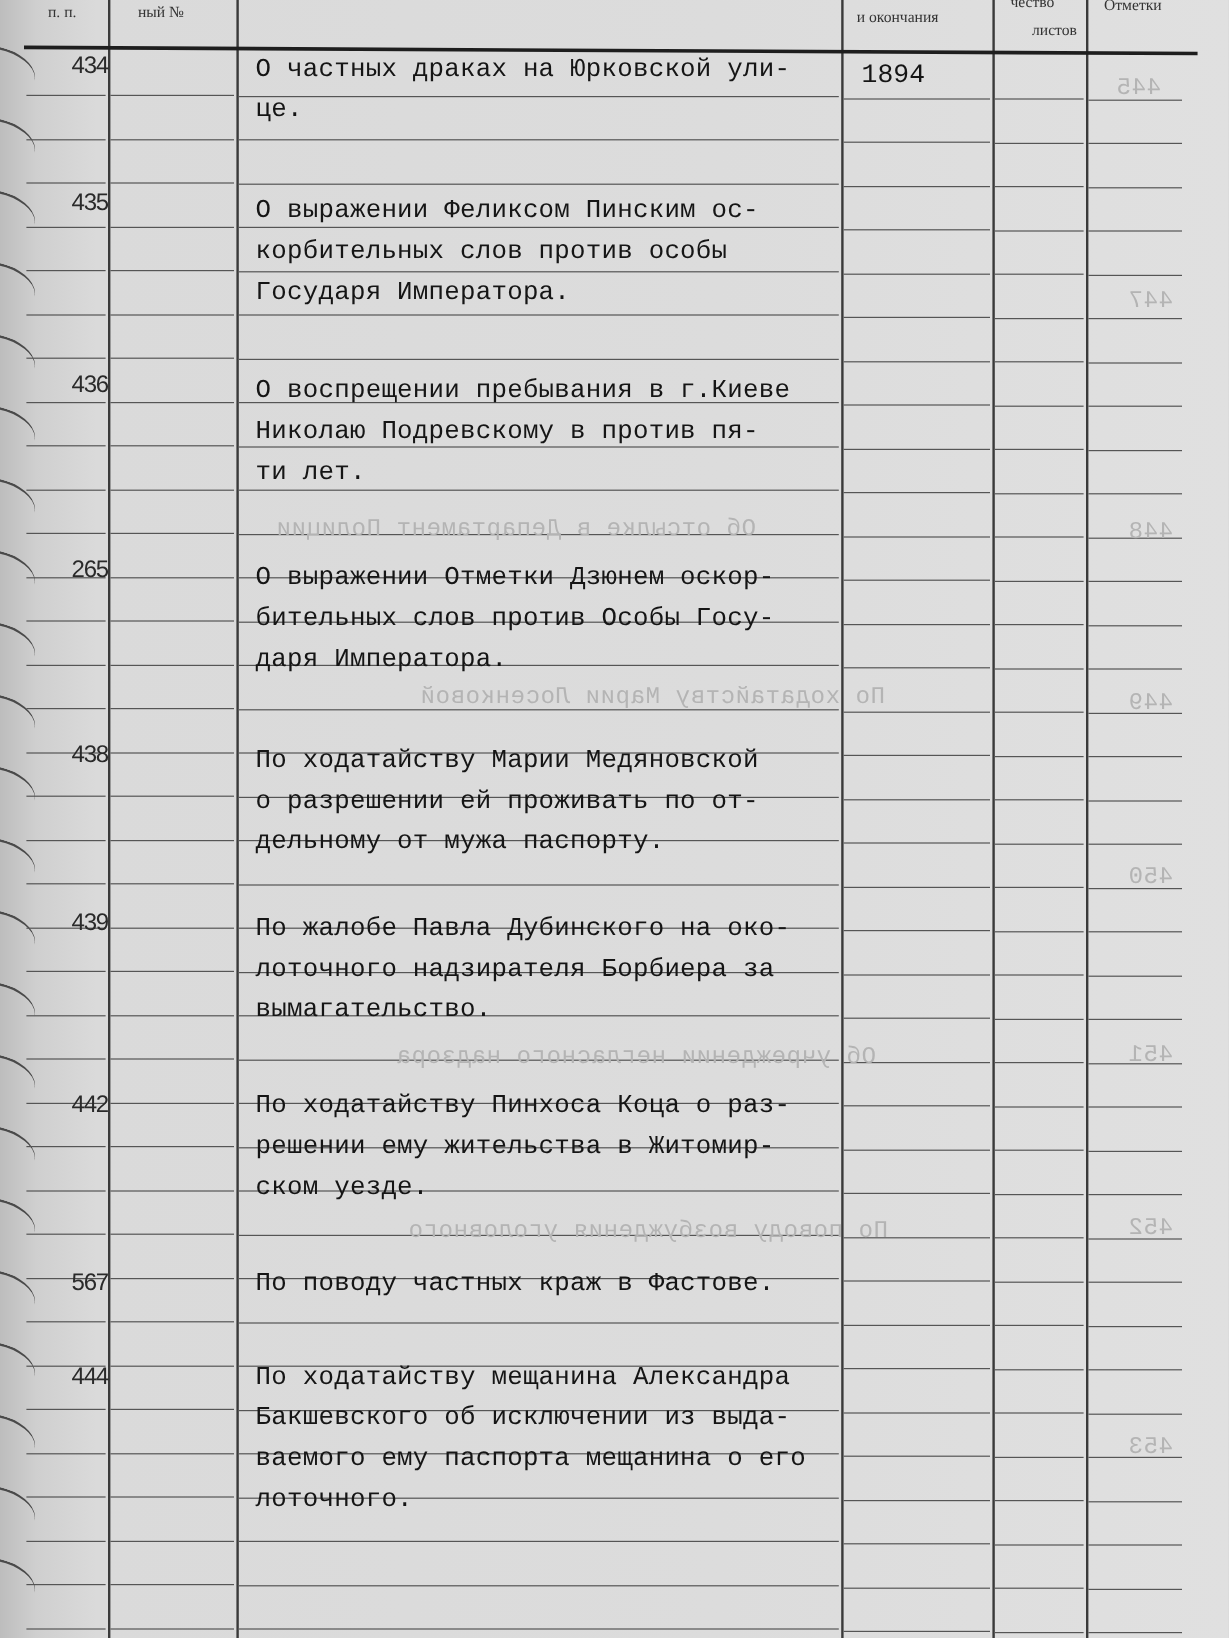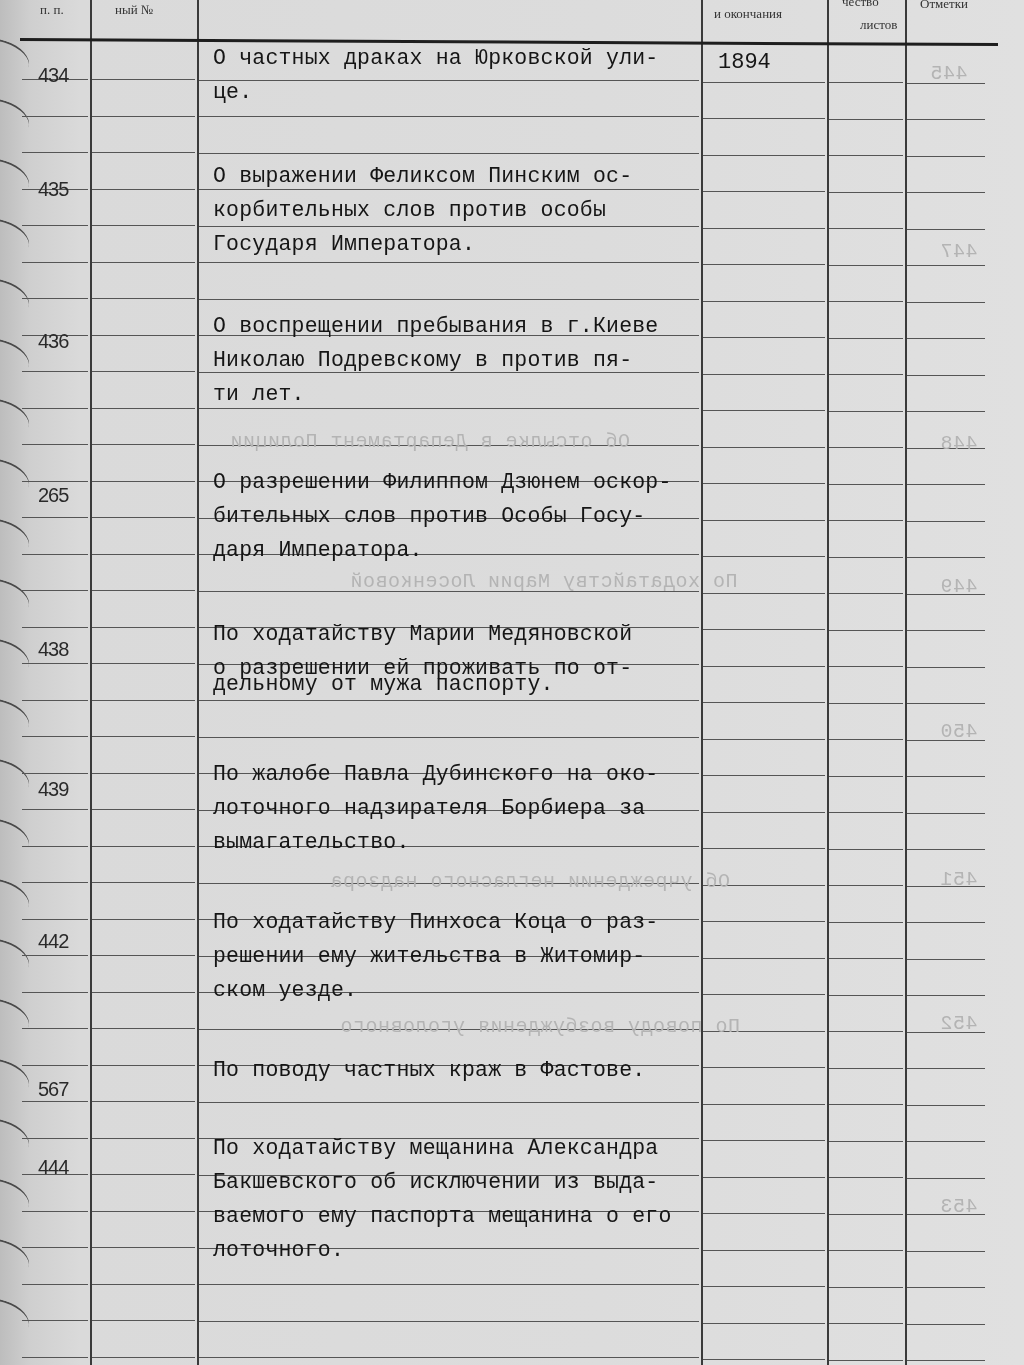--- a/index.html
+++ b/index.html
@@ -20,23 +20,23 @@
     transform:rotate(18deg);
   }
   .vline { position:absolute; top:0; width:1.5px; background:#3a3a3a; height:1365px; }
   .hline { position:absolute; height:1.2px; background:#555; }
   .header-rule { position:absolute; left:20px; top:38px; width:978px; height:2.5px; background:#1e1e1e; transform:rotate(0.3deg); transform-origin:left; }
   .hdr {
     position:absolute; font-family:"Liberation Serif", "DejaVu Serif", serif;
     font-size:13px; color:#333;
   }
   .row-num {
-    position:absolute; left:38px; width:52px; 
+    position:absolute; left:38px; width:52px; text-align:right;
     font-family:"Liberation Sans", "DejaVu Sans", sans-serif;
-    font-size:20px; color:#2a2a2a; letter-spacing:-1px;margin-top:20px;
+    font-size:20px; color:#2a2a2a; letter-spacing:-1px;
   }
   .desc-line {
     position:absolute; left:213px; font-size:21.5px; color:#151515;
     white-space:pre; letter-spacing:0.2px;
   }
   .date {
     position:absolute; left:718px; font-size:22px; color:#151515;
   }
   .ghost {
     position:absolute; font-size:20px; color:#b4b4b4; white-space:pre;
@@ -335,30 +335,30 @@
 
   <div>
     <div class="row-num" style="top:310px">436</div>
     <div class="desc-line" style="top:314px">О воспрещении пребывания в г.Киеве</div>
     <div class="desc-line" style="top:348px">Николаю Подревскому в против пя-</div>
     <div class="desc-line" style="top:382px">ти лет.</div>
   </div>
 
   <div>
     <div class="row-num" style="top:464px">265</div>
-    <div class="desc-line" style="top:470px">О разрешении Филиппом Дзюнем оскор-</div>
+    <div class="desc-line" style="top:470px">О выражении Отметки Дзюнем оскор-</div>
     <div class="desc-line" style="top:504px">бительных слов против Особы Госу-</div>
     <div class="desc-line" style="top:538px">даря Императора.</div>
   </div>
 
   <div>
     <div class="row-num" style="top:618px">438</div>
     <div class="desc-line" style="top:622px">По ходатайству Марии Медяновской</div>
     <div class="desc-line" style="top:656px">о разрешении ей проживать по от-</div>
-    <div class="desc-line" style="top:672px">дельному от мужа паспорту.</div>
+    <div class="desc-line" style="top:690px">дельному от мужа паспорту.</div>
   </div>
 
   <div>
     <div class="row-num" style="top:758px">439</div>
     <div class="desc-line" style="top:762px">По жалобе Павла Дубинского на око-</div>
     <div class="desc-line" style="top:796px">лоточного надзирателя Борбиера за</div>
     <div class="desc-line" style="top:830px">вымагательство.</div>
   </div>
 
   <div>

